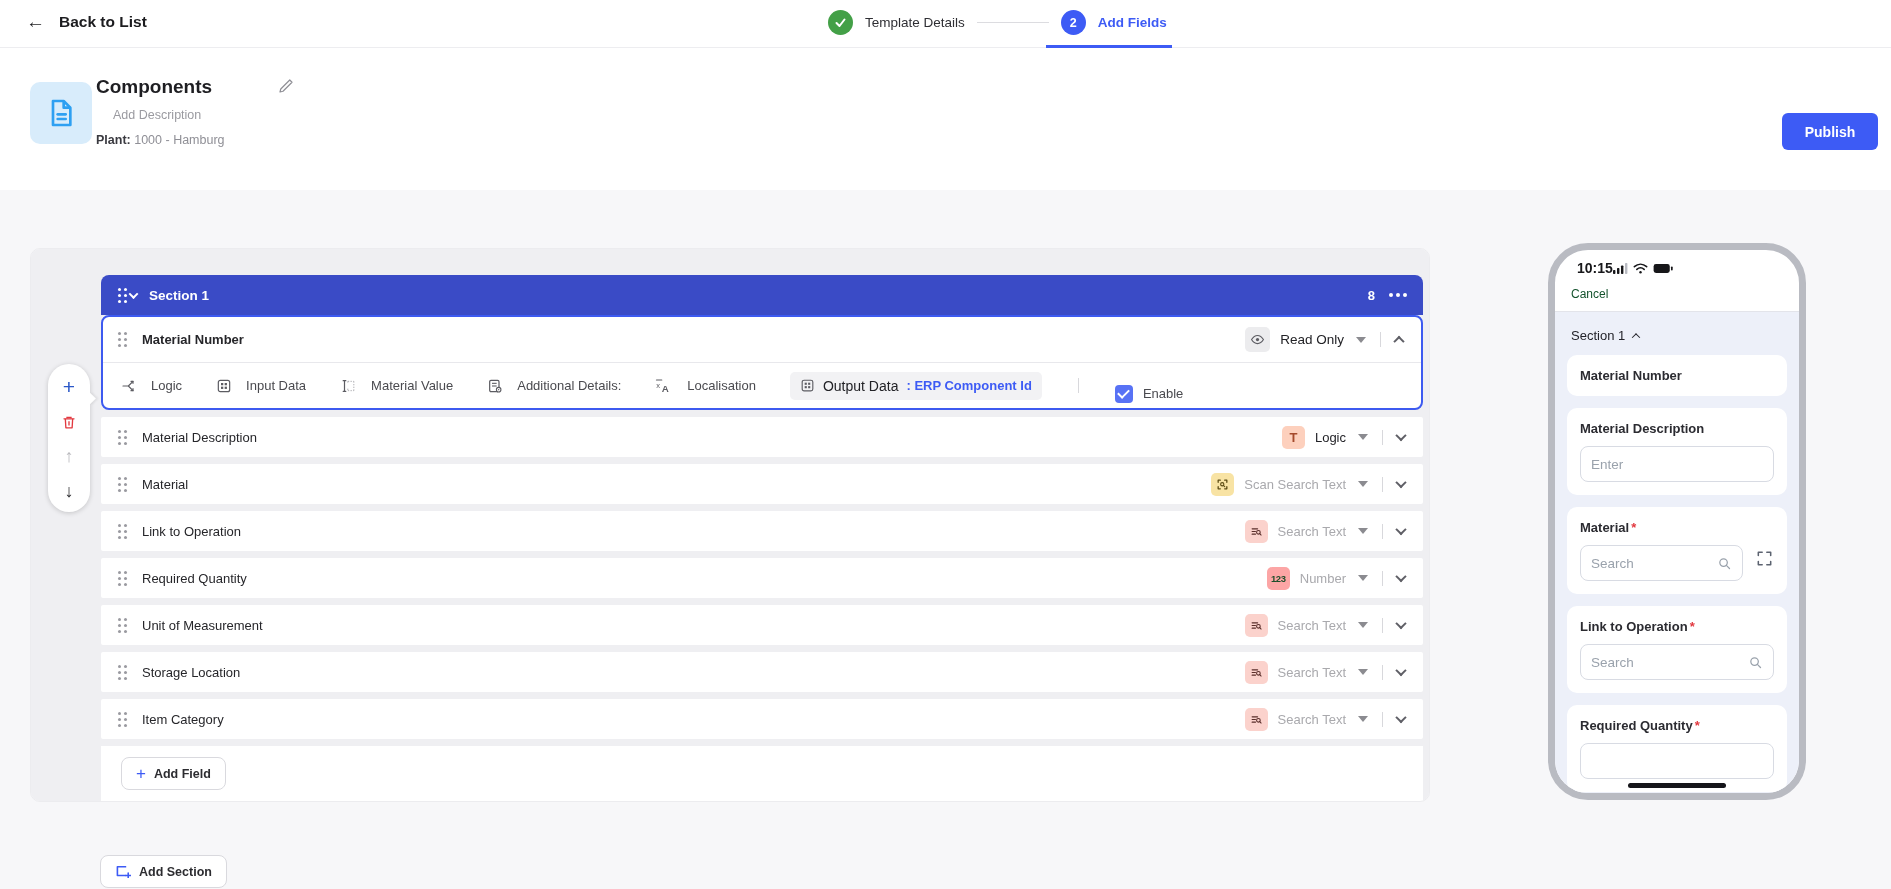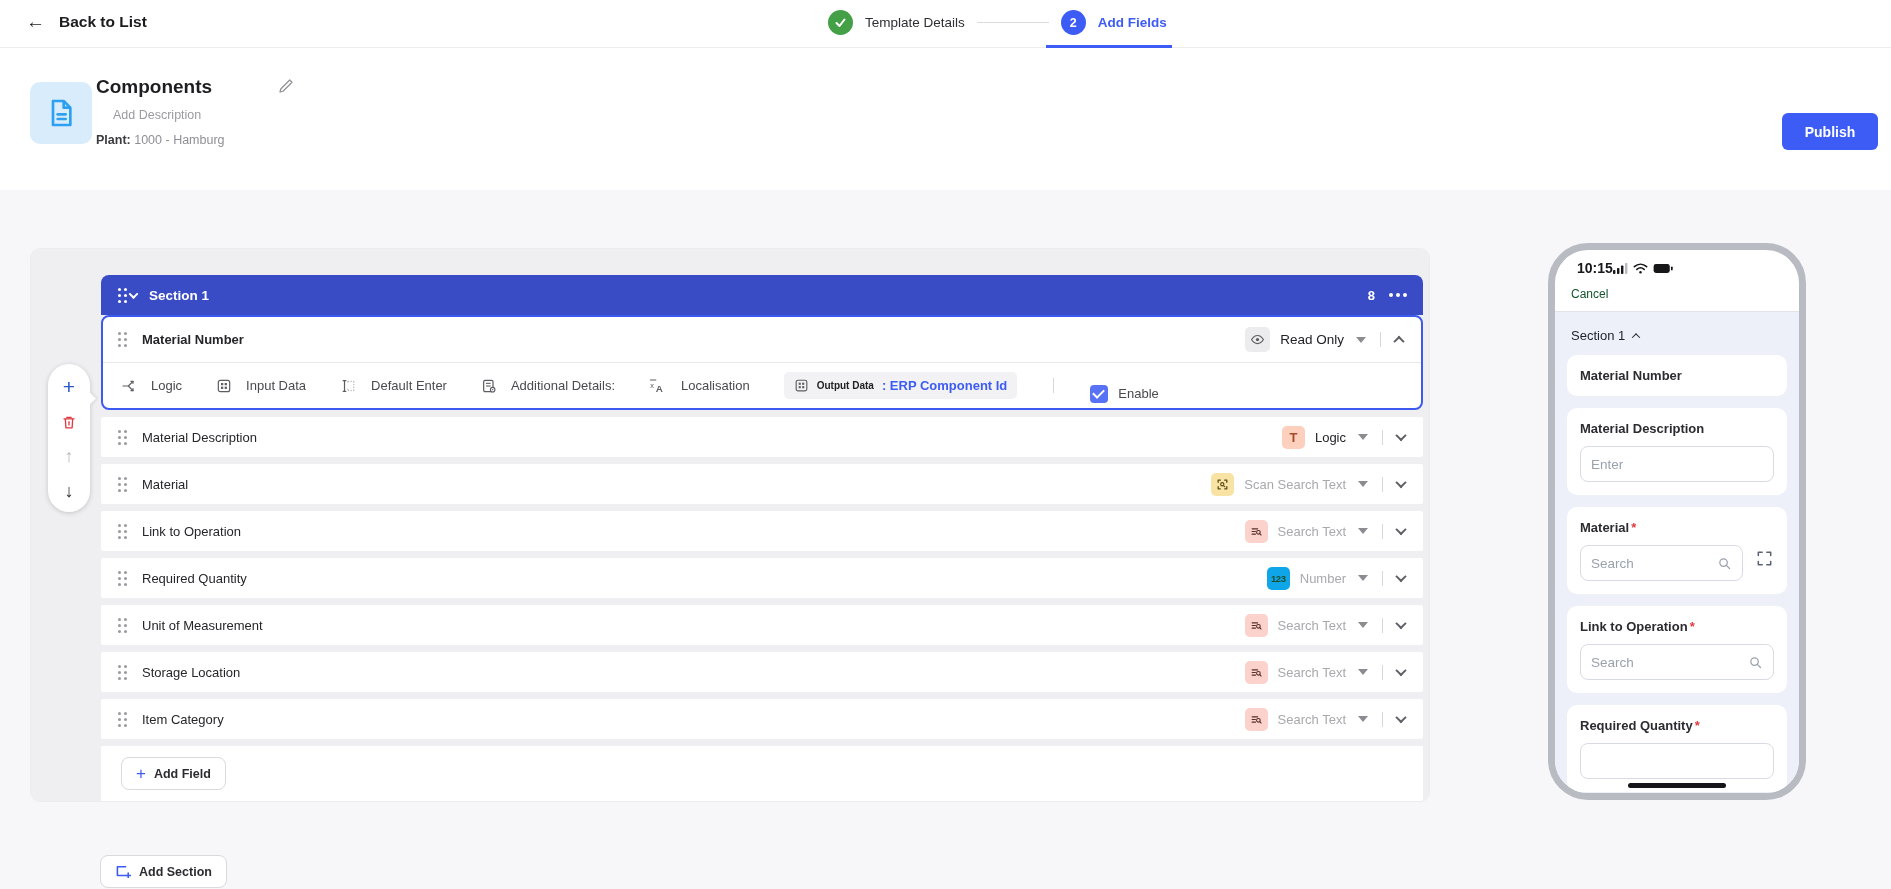--- a/index.html
+++ b/index.html
@@ -67,34 +67,34 @@
   .card-expanded { background:#fff; border:2px solid #3d5af0; border-radius:8px; }
   .ce-top { height:46px; display:flex; align-items:center; padding:0 18px 0 12px; border-bottom:1px solid #e8e8ec; }
   .fname { font-size:13px; font-weight:400; color:#26262a; margin-left:12px; }
   .ce-top .fname { font-weight:700; }
   .eye-chip { width:25px; height:25px; border-radius:5px; background:#ececee; display:flex; align-items:center; justify-content:center; flex:none; }
   .mode-lbl { font-size:13.5px; color:#222226; margin-left:10px; }
   .ce-tools { height:45px; display:flex; align-items:center; padding:0 18px; gap:34px; }
   .tool { display:flex; align-items:center; gap:14px; cursor:pointer; }
   .tool .tlbl { font-size:13px; color:#4a4a4f; }
   .out-pill { display:flex; align-items:center; gap:8px; background:#f2f2f4; border-radius:5px; padding:6px 10px; cursor:pointer; }
-  .out-pill .olbl { font-size:10px; font-weight:700; color:#222226; }
+  .out-pill .olbl { font-size:14px; font-weight:400; color:#222226; }
   .out-pill .oval { font-size:13px; font-weight:700; color:#3d5bf5; }
   .enable-wrap { display:flex; align-items:center; gap:10px;margin-top:16px; }
   .checkbox { width:18px; height:18px; border-radius:4px; background:#5872f5; position:relative; cursor:pointer; flex:none; }
   .checkbox::after { content:""; position:absolute; left:5px; top:2px; width:5px; height:9px; border-right:2px solid #fff; border-bottom:2px solid #fff; transform:rotate(45deg); }
   .enable-lbl { font-size:13px; color:#4a4a4f; }
 
   
   .frow { height:40px; background:#fff; border-radius:2px; margin-top:7px; display:flex; align-items:center; padding:0 18px 0 14px; }
   .frow:first-of-type { margin-top:8px; }
   .frow .spacer { flex:1; }
   .chip { width:23px; height:23px; border-radius:5px; display:flex; align-items:center; justify-content:center; flex:none; font-weight:700; }
   .chip-T { background:#fdd0bd; color:#a54a2c; font-size:13px; }
-  .chip-123 { background:#0ea5e9; color:#1d4e2a; font-size:9.5px; letter-spacing:-0.5px; }
+  .chip-123 { background:#fca5a5; color:#1d4e2a; font-size:9.5px; letter-spacing:-0.5px; }
   .chip-scan { background:#f8e3a4; color:#5d4d16; }
   .chip-search { background:#fbd2cc; color:#5a2e2a; }
   .ftype { font-size:13px; margin-left:10px; }
   .ftype.dark { color:#1f1f24; }
   .ftype.muted { color:#a9a9ad; }
 
   .addfield-row { margin-top:7px; background:#fff; height:55px; display:flex; align-items:center; padding-left:20px; }
   .btn-outline { display:flex; align-items:center; gap:8px; background:#fff; border:1px solid #d9d9de; border-radius:8px; height:33px; padding:0 14px; font-family:inherit; font-size:12.5px; font-weight:700; color:#2c2c30; cursor:pointer; }
   .btn-outline .plus { color:#3d5bf5; font-size:17px; font-weight:400; line-height:1; }
   .add-section-btn { position:absolute; left:100px; top:855px; }
@@ -225,21 +225,21 @@
                 <rect x="7.5" y="13" width="3.4" height="3.4" fill="#5c5c62"></rect>
                 <rect x="13" y="13" width="3.4" height="3.4" fill="#5c5c62"></rect>
               </svg>
             <span class="tlbl">Input Data</span>
           </span>
           <span class="tool">
             <svg width="17" height="16" viewBox="0 0 24 24">
                 <path d="M4 4h4 M6 4v16 M4 20h4" fill="none" stroke="#5c5c62" stroke-width="1.8" stroke-linecap="round"></path>
                 <path d="M11 5h9 M11 19h9 M20 5v14 M11 5v3 M11 16v3" fill="none" stroke="#a9a9ad" stroke-width="1.4" stroke-dasharray="2 2"></path>
               </svg>
-            <span class="tlbl">Default Enter</span>
+            <span class="tlbl">Material Value</span>
           </span>
           <span class="tool">
             <svg width="16" height="16" viewBox="0 0 24 24">
                 <rect x="4" y="3.5" width="14" height="17" rx="2" fill="none" stroke="#5c5c62" stroke-width="1.8"></rect>
                 <line x1="7.5" y1="8" x2="14.5" y2="8" stroke="#5c5c62" stroke-width="1.6"></line>
                 <line x1="7.5" y1="12" x2="14.5" y2="12" stroke="#5c5c62" stroke-width="1.6"></line>
                 <circle cx="17.5" cy="17.5" r="3.4" fill="#fff" stroke="#5c5c62" stroke-width="1.6"></circle>
                 <circle cx="17.5" cy="17.5" r="1" fill="#5c5c62"></circle>
               </svg>
             <span class="tlbl">Additional Details:</span>

